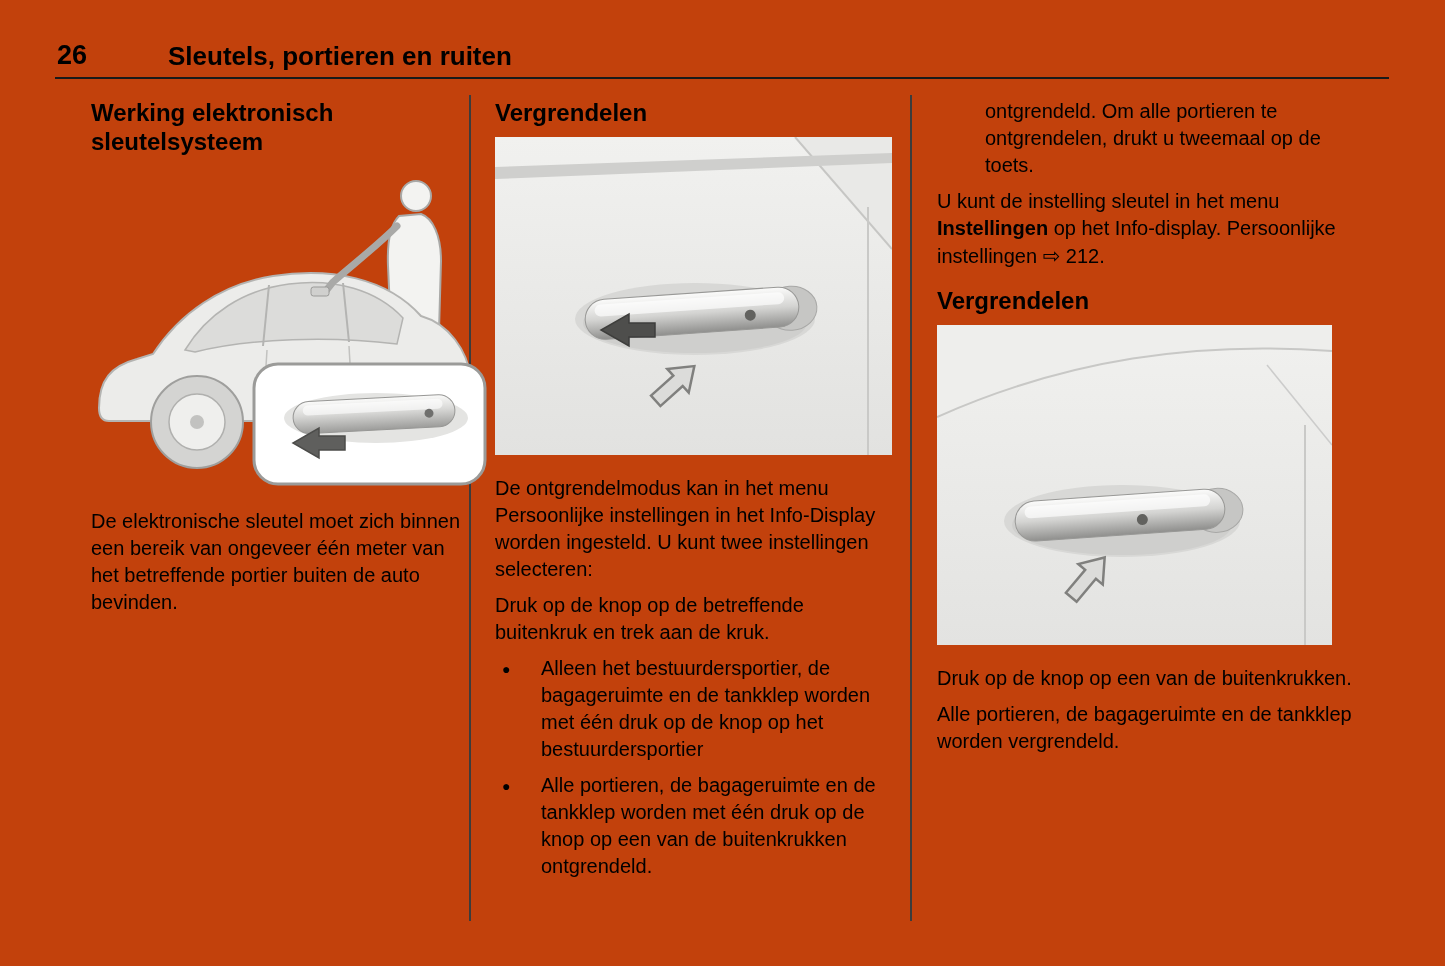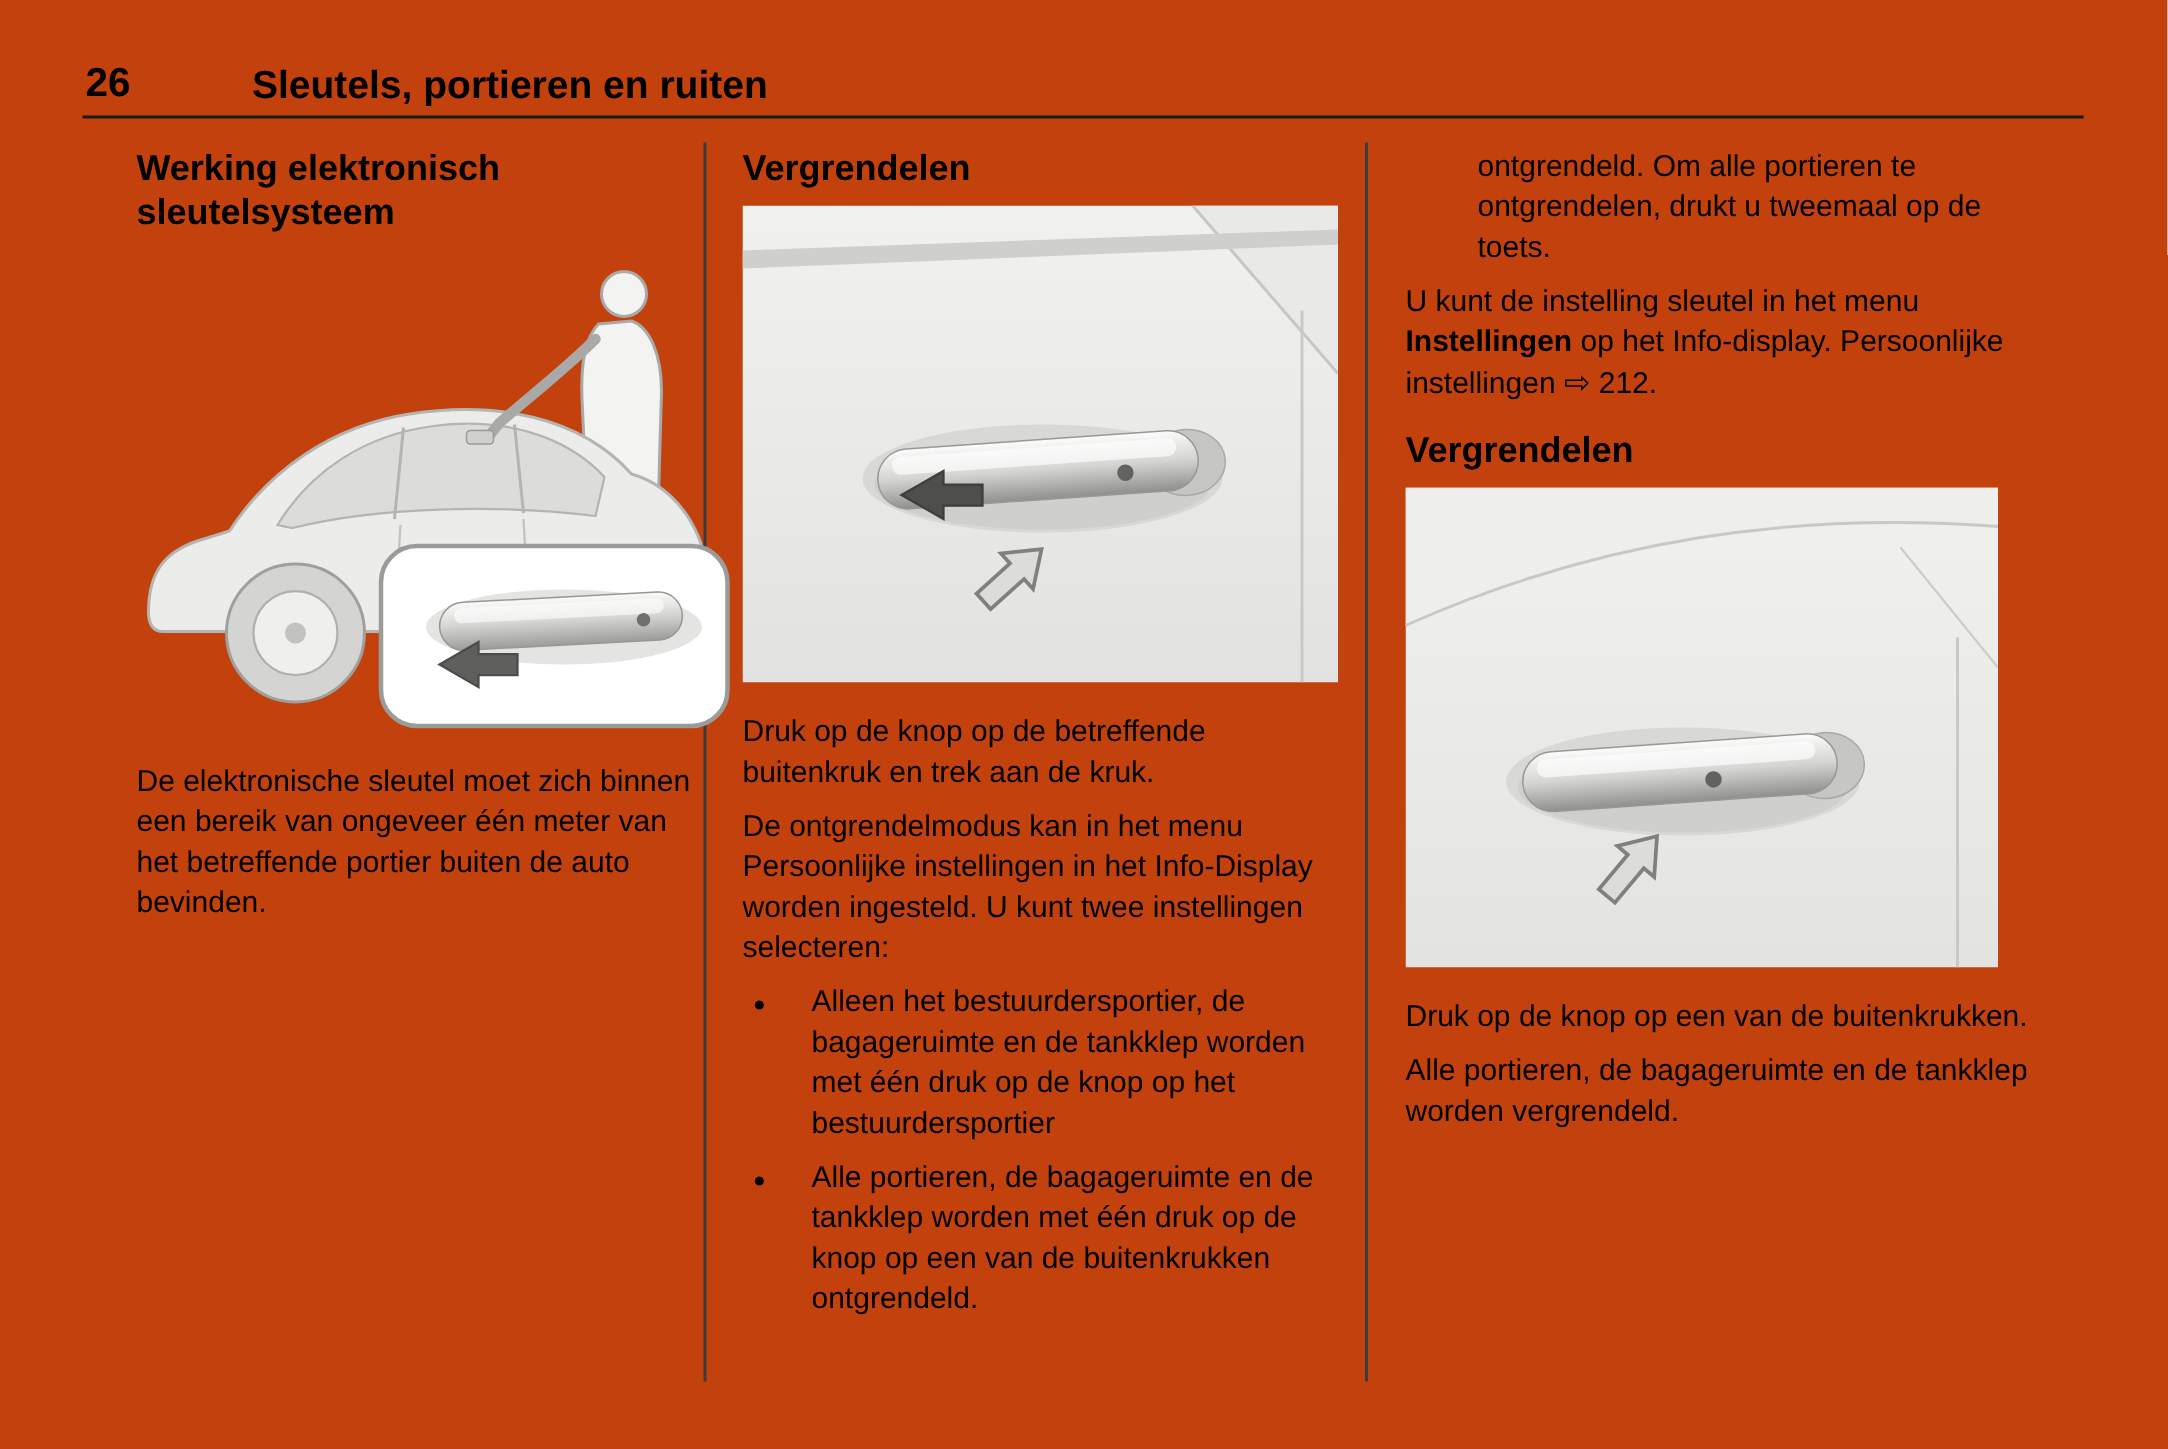--- a/index.html
+++ b/index.html
@@ -144,22 +144,22 @@
         </g>
 
         <polygon points="160,186 134,186 134,177 106,193 134,209 134,200 160,200" fill="#4e4e4c" stroke="#3e3e3c" stroke-width="1.5"></polygon>
 
         <g transform="translate(150,252) rotate(-42)">
           <polygon points="0,9 30,9 30,0 52,16 30,32 30,23 0,23" fill="#dcdcda" stroke="#80807e" stroke-width="2.5"></polygon>
         </g>
       </svg>
     </figure>
 
+    <p>De ontgrendelmodus kan in het menu Persoonlijke instellingen in het Info-Display worden ingesteld. U kunt twee instellingen selecteren:</p>
     <p>Druk op de knop op de betreffende buitenkruk en trek aan de kruk.</p>
-    <p>De ontgrendelmodus kan in het menu Persoonlijke instellingen in het Info-Display worden ingesteld. U kunt twee instellingen selecteren:</p>
 
     <ul class="bullets">
       <li>Alleen het bestuurdersportier, de bagageruimte en de tankklep worden met één druk op de knop op het bestuurdersportier</li>
       <li>Alle portieren, de bagageruimte en de tankklep worden met één druk op de knop op een van de buitenkrukken ontgrendeld.</li>
     </ul>
   </section>
 
   <section class="col col3">
     <p class="indent">ontgrendeld. Om alle portieren te ontgrendelen, drukt u tweemaal op de toets.</p>
 

